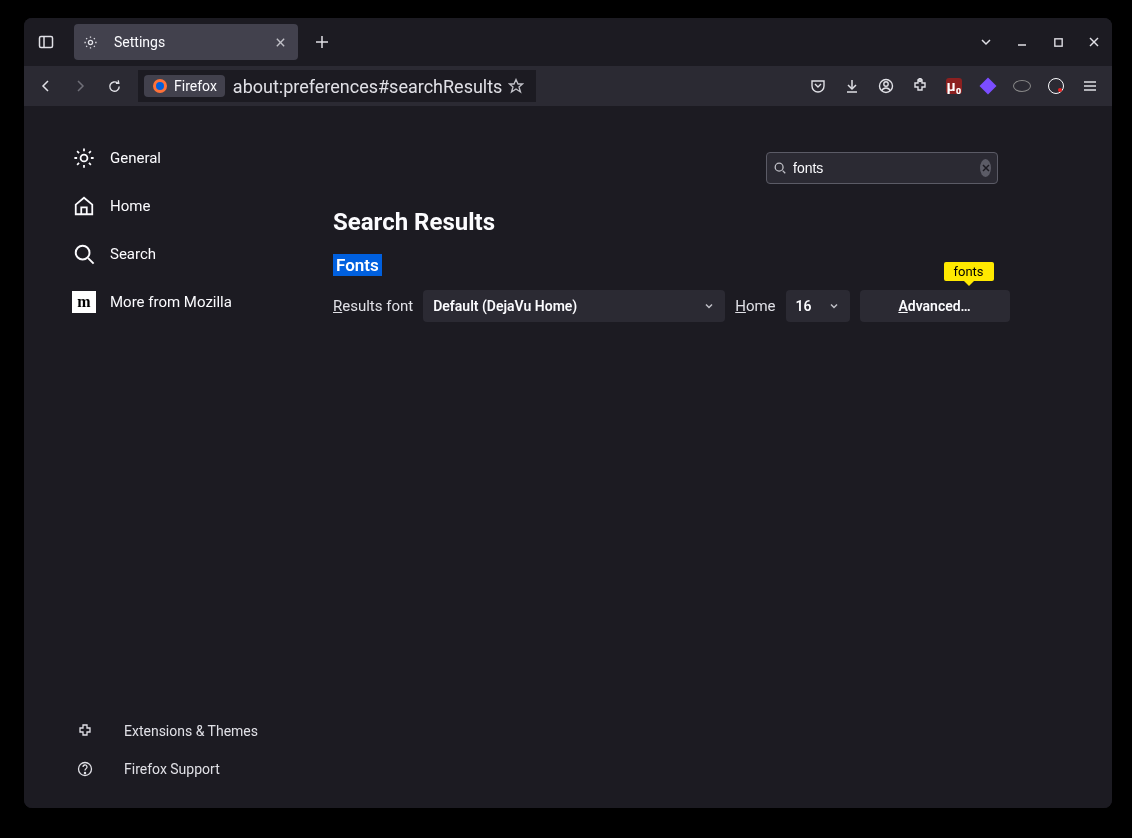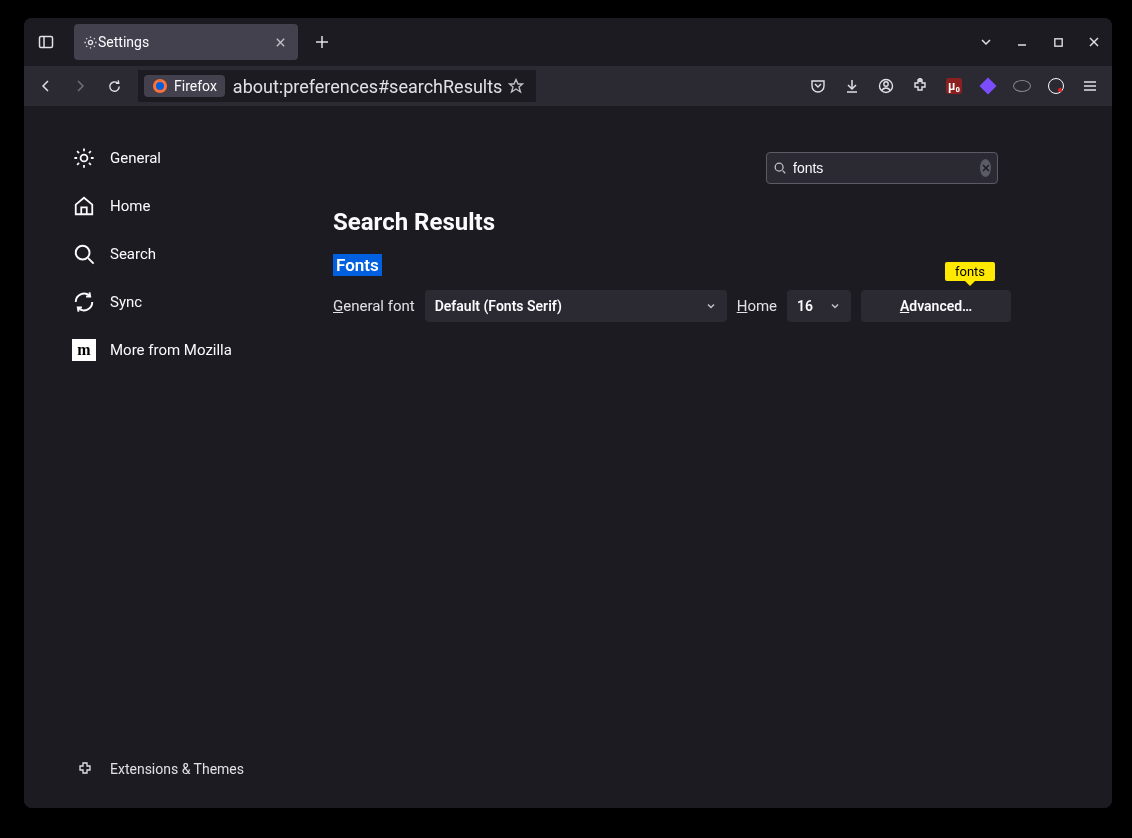--- a/index.html
+++ b/index.html
@@ -47,21 +47,21 @@
 }
 .tab {
   display: flex;
   align-items: center;
   background: #42414d;
   height: 36px;
   border-radius: 4px;
   padding: 0 8px;
   margin-left: 6px;
   width: 224px;
-  gap: 0;
+  gap: 16px;
 }
 .tab-icon { width: 16px; height: 16px; display:flex; align-items:center; justify-content:center; }
 .tab-title { flex: 1; font-size: 14px; color: #fbfbfe; }
 .tab-close {
   width: 20px; height: 20px; display:flex; align-items:center; justify-content:center;
   border-radius: 3px; color: #c0c0c7; cursor:pointer;
 }
 .newtab {
   width: 32px; height: 32px; margin-left: 8px;
   display:flex; align-items:center; justify-content:center; color:#e0e0e6;
@@ -173,21 +173,21 @@
 }
 .category .cat-icon { width:24px; height:24px; display:flex; align-items:center; justify-content:center; }
 .bottom-links {
   margin-top: auto;
   padding-bottom: 20px;
 }
 .bottom-link {
   display:flex; align-items:center;
   height: 38px;
   padding-left: 52px;
-  gap: 16px;
+  gap: 30px;
   cursor:pointer;
   color:#e0e0e6;
   font-size: 14px;
 }
 .bottom-link .bl-icon { width:18px; height:18px; display:flex; align-items:center; justify-content:center; }
 
 .main {
   flex:1;
   padding-top: 74px;
   padding-left: 64px;
@@ -251,21 +251,21 @@
   position:absolute;
   bottom:-5px; left:50%; transform:translateX(-50%);
   border-left:5px solid transparent;
   border-right:5px solid transparent;
   border-top:5px solid #ffe900;
 }
 svg { display:block; }
 .ublock-badge {
   width:16px; height:16px; background:#8c2020; border-radius:3px;
   display:flex; align-items:center; justify-content:center;
-  font-size:12px; font-weight:700; color:#fff;
+  font-size:15px; font-weight:700; color:#fff;
 }
 .ext-purple { width:16px; height:16px; position:relative; }
 .ext-purple::before { content:''; position:absolute; width:12px; height:12px; background:#7b4dff; transform:rotate(45deg); top:2px; left:2px; }
 .ext-disc {
   width:18px; height:12px; border:1.5px solid #888; border-radius:50%;
   display:flex; align-items:center; justify-content:center; position:relative;
 }
 .ext-obs { width:16px; height:16px; border:1.5px solid #fbfbfe; border-radius:50%; position:relative; display:flex; align-items:center; justify-content:center; }
 .ext-obs::after { content:''; width:4px; height:4px; background:#e22; border-radius:50%; position:absolute; bottom:1px; right:1px; }
 .mozilla-m {
@@ -454,60 +454,59 @@
         <span>Home</span>
       </div>
       <div class="category">
         <span class="cat-icon">
           <svg width="22" height="22" viewBox="0 0 16 16" fill="none" stroke="#fbfbfe" stroke-width="1.4">
               <circle cx="7" cy="7" r="5"></circle>
               <line x1="11" y1="11" x2="15" y2="15"></line>
             </svg>
         </span>
         <span>Search</span>
-      </div>
-      <div class="category">
-        <span class="cat-icon">
-          <svg width="22" height="22" viewBox="0 0 16 16" fill="none" stroke="#fbfbfe" stroke-width="1.4">
-              <path d="M2 8a6 6 0 0 1 10-4.5"></path>
-              <polyline points="12,1 12.5,4 9.5,4"></polyline>
-              <path d="M14 8a6 6 0 0 1-10 4.5"></path>
-              <polyline points="4,15 3.5,12 6.5,12"></polyline>
-            </svg>
-        </span>
-        <span>Sync</span>
       </div>
       <div class="category">
         <span class="cat-icon">
           <div class="mozilla-m">m</div>
         </span>
         <span>More from Mozilla</span>
       </div>
 
       <div class="bottom-links">
         <div class="bottom-link">
           <span class="bl-icon">
             <svg width="16" height="16" viewBox="0 0 16 16" stroke="#e0e0e6" stroke-width="1.3" fill="none">
                 <path d="M6 2h4v3h3v4h-3v3H6v-3H3V5h3V2z"></path>
               </svg>
           </span>
           <span>Extensions &amp; Themes</span>
         </div>
+        <div class="bottom-link">
+          <span class="bl-icon">
+            <svg width="16" height="16" viewBox="0 0 16 16" stroke="#e0e0e6" stroke-width="1.3" fill="none">
+                <circle cx="8" cy="8" r="6.5"></circle>
+                <path d="M6 6a2 2 0 1 1 3 1.7c-.7.4-1 .8-1 1.8"></path>
+                <circle cx="8" cy="12" r="0.6" fill="#e0e0e6"></circle>
+              </svg>
+          </span>
+          <span>Firefox Support</span>
+        </div>
       </div>
     </div>
 
     <div class="main">
       <h1 class="page-title">Search Results</h1>
       <div>
         <span class="section-title">Fonts</span>
       </div>
       <div class="fonts-row">
-        <span class="label underline-first">General font</span>
+        <span class="label underline-first">Results font</span>
         <div class="select font">
-          <span>Default (Fonts Serif)</span>
+          <span>Default (DejaVu Home)</span>
           <span class="chev">
             <svg width="12" height="12" viewBox="0 0 12 12" stroke="currentColor" stroke-width="1.5" fill="none">
                 <polyline points="3,4.5 6,7.5 9,4.5"></polyline>
               </svg>
           </span>
         </div>
         <span class="label underline-first">Home</span>
         <div class="select size">
           <span>16</span>
           <span class="chev">

